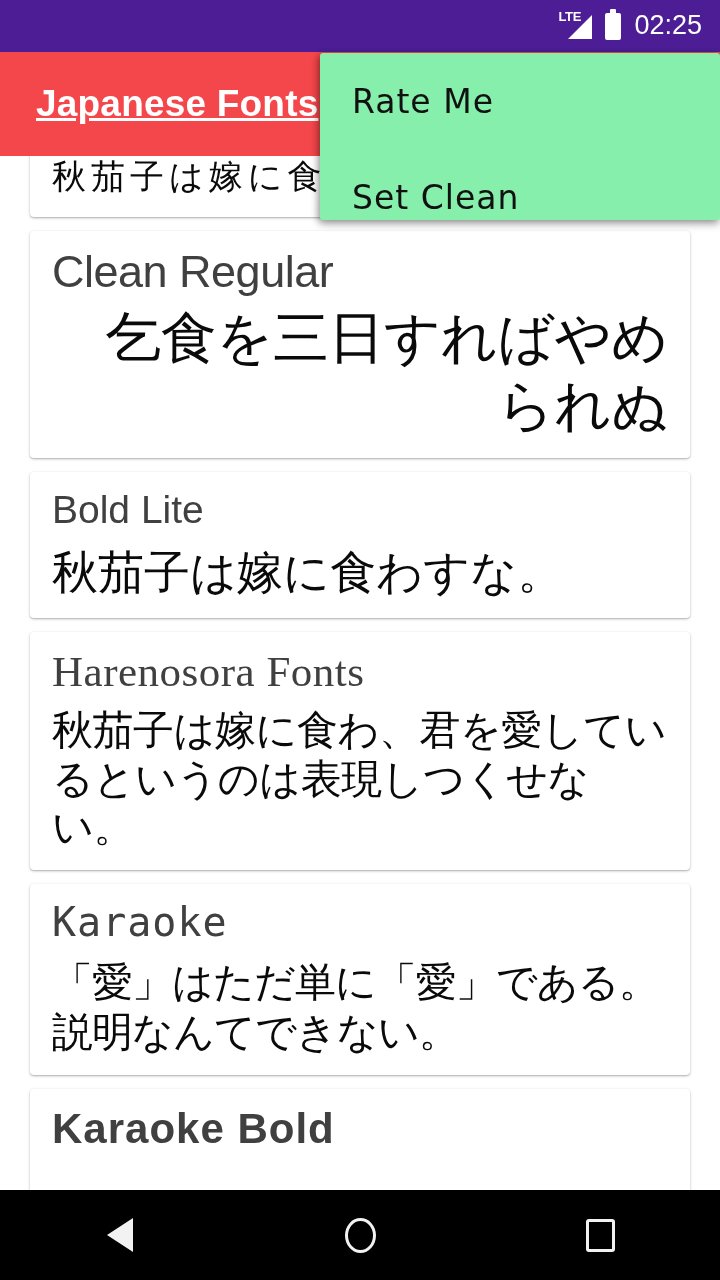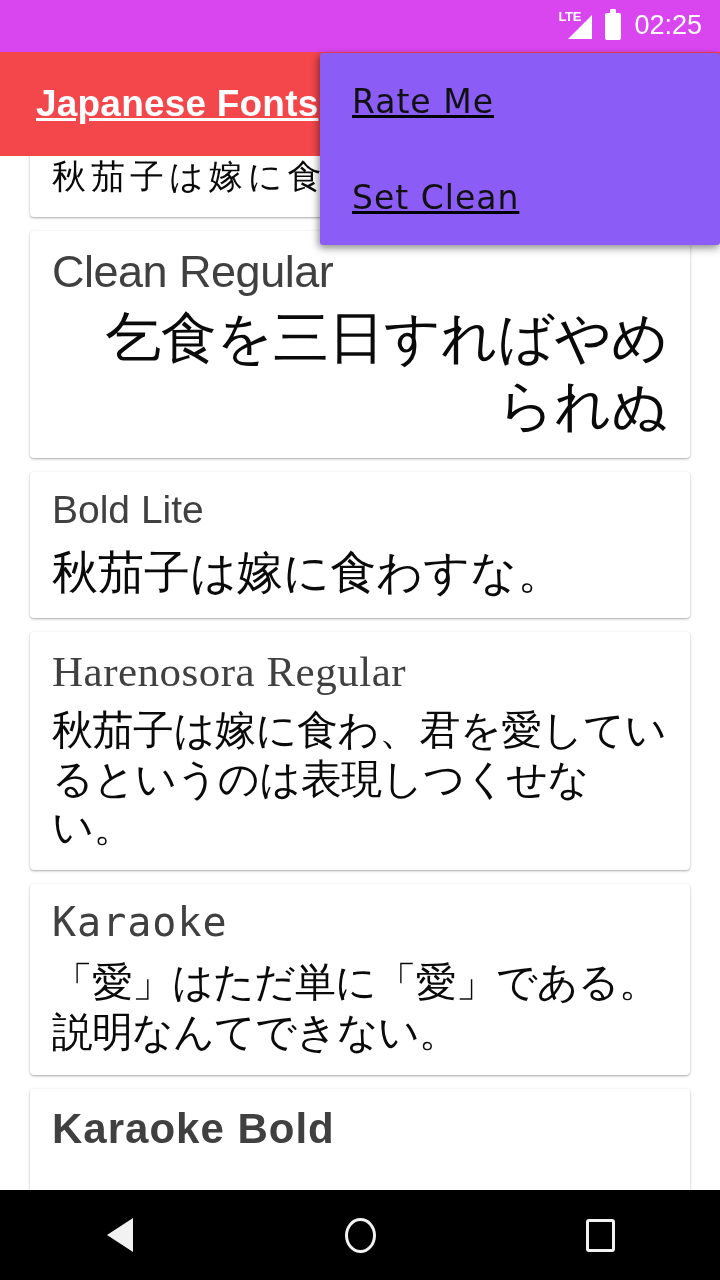--- a/index.html
+++ b/index.html
@@ -21,21 +21,21 @@
     background: #ffffff;
     overflow: hidden;
   }
 
   
   .status-bar {
     position: absolute;
     top: 0; left: 0;
     width: 720px;
     height: 52px;
-    background: #d946ef;
+    background: #4c1d95;
     display: flex;
     align-items: center;
     justify-content: flex-end;
     padding-right: 18px;
     box-sizing: border-box;
   }
   .status-right {
     display: flex;
     align-items: center;
     gap: 13px;
@@ -220,27 +220,26 @@
     letter-spacing: 5px;
     white-space: nowrap;
   }
 
   
   .popup-menu {
     position: absolute;
     top: 53px;
     left: 320px;
     width: 400px;
-    height: 192px;
-    background: #8b5cf6;
+    height: 167px;
+    background: #86efac;
     border-radius: 3px;
     box-shadow: -2px 2px 7px rgba(0,0,0,0.30), 0 4px 10px rgba(0,0,0,0.22);
     overflow: hidden;
     z-index: 30;
-    text-decoration: underline;
   }
   .menu-item {
     height: 96px;
     display: flex;
     align-items: center;
     padding-left: 32px;
     box-sizing: border-box;
     color: #111111;
     font-family: "DejaVu Sans", sans-serif;
     font-size: 33px;
@@ -319,21 +318,21 @@
         <div class="font-name">Clean Regular</div>
         <div class="sample-text">乞食を三日すればやめられぬ</div>
       </div>
 
       <div class="card f-lite">
         <div class="font-name">Bold Lite</div>
         <div class="sample-text">秋茄子は嫁に食わすな。</div>
       </div>
 
       <div class="card f-mincho">
-        <div class="font-name">Harenosora Regular</div>
+        <div class="font-name">Harenosora Fonts</div>
         <div class="sample-text">秋茄子は嫁に食わ、君を愛しているというのは表現しつくせない。</div>
       </div>
 
       <div class="card f-karaoke">
         <div class="font-name">Karaoke</div>
         <div class="sample-text">「愛」はただ単に「愛」である。説明なんてできない。</div>
       </div>
 
       <div class="card f-karaoke-bold">
         <div class="font-name">Karaoke Bold</div>

